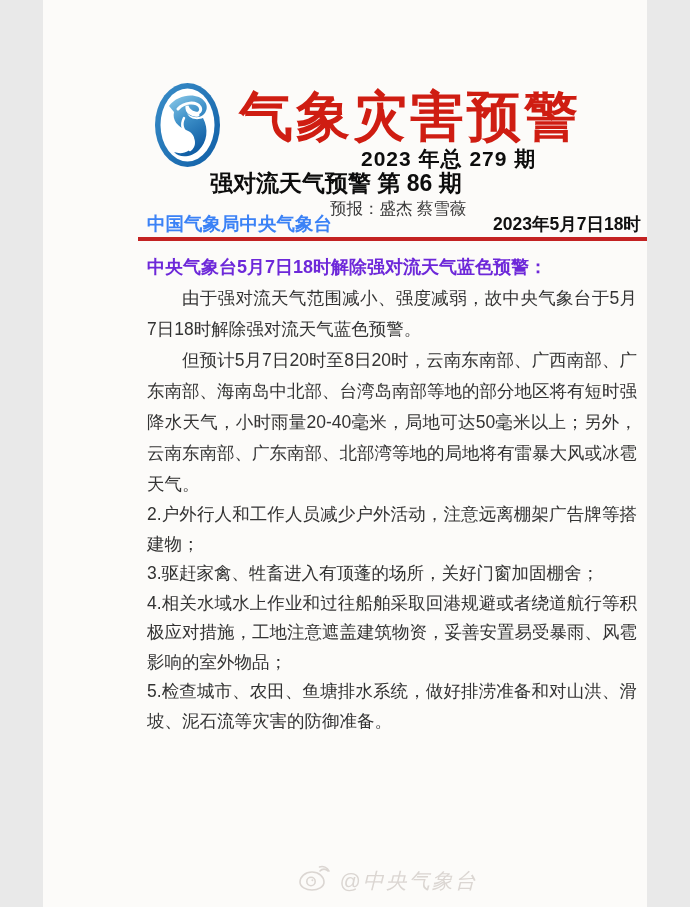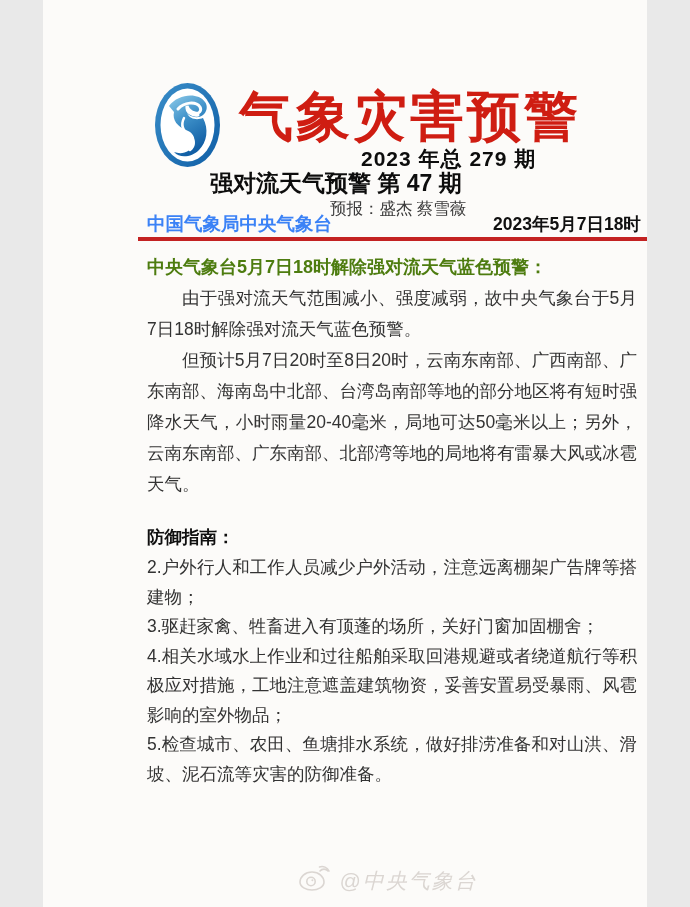--- a/index.html
+++ b/index.html
@@ -46,21 +46,21 @@
   .red-rule {
     position:absolute; left:95px; top:237px;
     width:511px; height:4px; background:#c32222;
   }
   
   .content {
     position:absolute; left:104px; top:252px; width:490px;
     font-size:17.5px; line-height:31px; color:#333333;
     text-align:justify;
   }
-  .headline { font-weight:bold; color:#4d7c0f; font-size:18px; }
+  .headline { font-weight:bold; color:#6d28d9; font-size:18px; }
   .content p { margin:0; text-indent:2em; }
   .guide-title { font-weight:bold; color:#0f0f0f; margin-top:22px; }
   .guide-item { line-height:29.5px; }
   
   .watermark {
     position:absolute; left:0; top:864px; width:690px;
     display:flex; justify-content:center; align-items:center; gap:7px;
     color:#dbd6d2; font-size:21px; letter-spacing:2px;font-style:italic;
   }
   .wm-icon { display:inline-block; }
@@ -92,36 +92,35 @@
                C24,45 18,38 20,30 Z" fill="url(#swirl)"></path>
       <path d="M24,27 C30,20 42,19 46,25 C48,29 45,32 41,31
                C37,30 34,27 33,24 C32,30 38,34 44,33" fill="none" stroke="#ffffff" stroke-width="3" stroke-linecap="round"></path>
       <path d="M30,36 C26,44 30,50 36,54 C41,58 41,64 36,68" fill="none" stroke="#ffffff" stroke-width="2.5" stroke-linecap="round"></path>
     </svg>
   </span>
 
   <div class="main-title">气象灾害预警</div>
 
   <div class="issue-total">2023 年总 279 期</div>
-  <div class="issue-current">强对流天气预警 第 47 期</div>
+  <div class="issue-current">强对流天气预警 第 86 期</div>
 
   <div class="agency">中国气象局中央气象台</div>
   <div class="staff">
     <div><span>预报：</span><span>盛杰 蔡雪薇</span></div>
   </div>
   <div class="datetime">2023年5月7日18时</div>
 
   <div class="red-rule"></div>
 
   <div class="content">
     <div class="headline">中央气象台5月7日18时解除强对流天气蓝色预警：</div>
     <p>由于强对流天气范围减小、强度减弱，故中央气象台于5月7日18时解除强对流天气蓝色预警。</p>
     <p>但预计5月7日20时至8日20时，云南东南部、广西南部、广东南部、海南岛中北部、台湾岛南部等地的部分地区将有短时强降水天气，小时雨量20-40毫米，局地可达50毫米以上；另外，云南东南部、广东南部、北部湾等地的局地将有雷暴大风或冰雹天气。</p>
 
-    <div class="guide-title">防御指南：</div>
     <div class="guide-item">2.户外行人和工作人员减少户外活动，注意远离棚架广告牌等搭建物；</div>
     <div class="guide-item">3.驱赶家禽、牲畜进入有顶蓬的场所，关好门窗加固棚舍；</div>
     <div class="guide-item">4.相关水域水上作业和过往船舶采取回港规避或者绕道航行等积极应对措施，工地注意遮盖建筑物资，妥善安置易受暴雨、风雹影响的室外物品；</div>
     <div class="guide-item">5.检查城市、农田、鱼塘排水系统，做好排涝准备和对山洪、滑坡、泥石流等灾害的防御准备。</div>
   </div>
 
   <div class="watermark">
     <span class="wm-icon">
       <svg width="34" height="28" viewBox="0 0 34 28" xmlns="http://www.w3.org/2000/svg" aria-hidden="true">
         <g fill="none" stroke="#dbd6d2" stroke-width="1.6" stroke-linecap="round">

